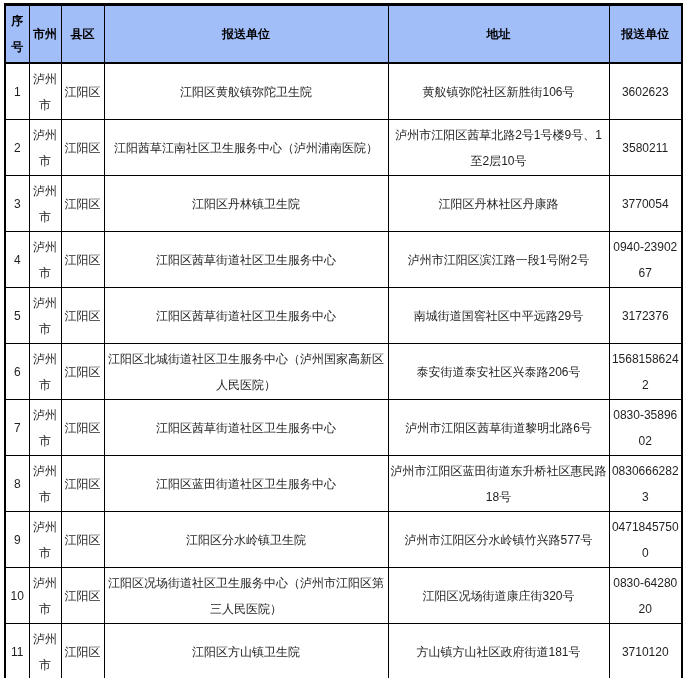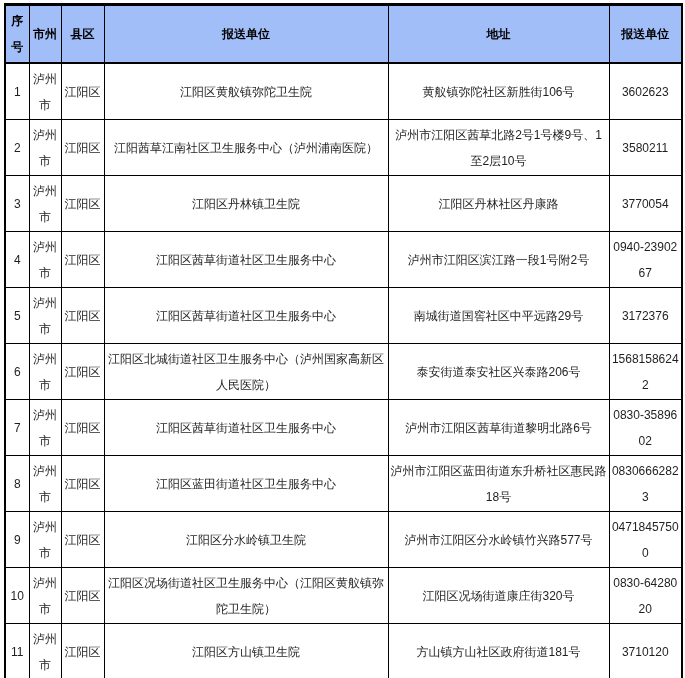--- a/index.html
+++ b/index.html
@@ -152,21 +152,21 @@
           <td>泸州市</td>
           <td>江阳区</td>
           <td>江阳区分水岭镇卫生院</td>
           <td>泸州市江阳区分水岭镇竹兴路577号</td>
           <td>04718457500</td>
         </tr>
         <tr>
           <td>10</td>
           <td>泸州市</td>
           <td>江阳区</td>
-          <td>江阳区况场街道社区卫生服务中心（江阳区黄舣镇弥陀卫生院）</td>
+          <td>江阳区况场街道社区卫生服务中心（泸州市江阳区第三人民医院）</td>
           <td>江阳区况场街道康庄街320号</td>
           <td>0830-6428020</td>
         </tr>
         <tr>
           <td>11</td>
           <td>泸州市</td>
           <td>江阳区</td>
           <td>江阳区方山镇卫生院</td>
           <td>方山镇方山社区政府街道181号</td>
           <td>3710120</td>

